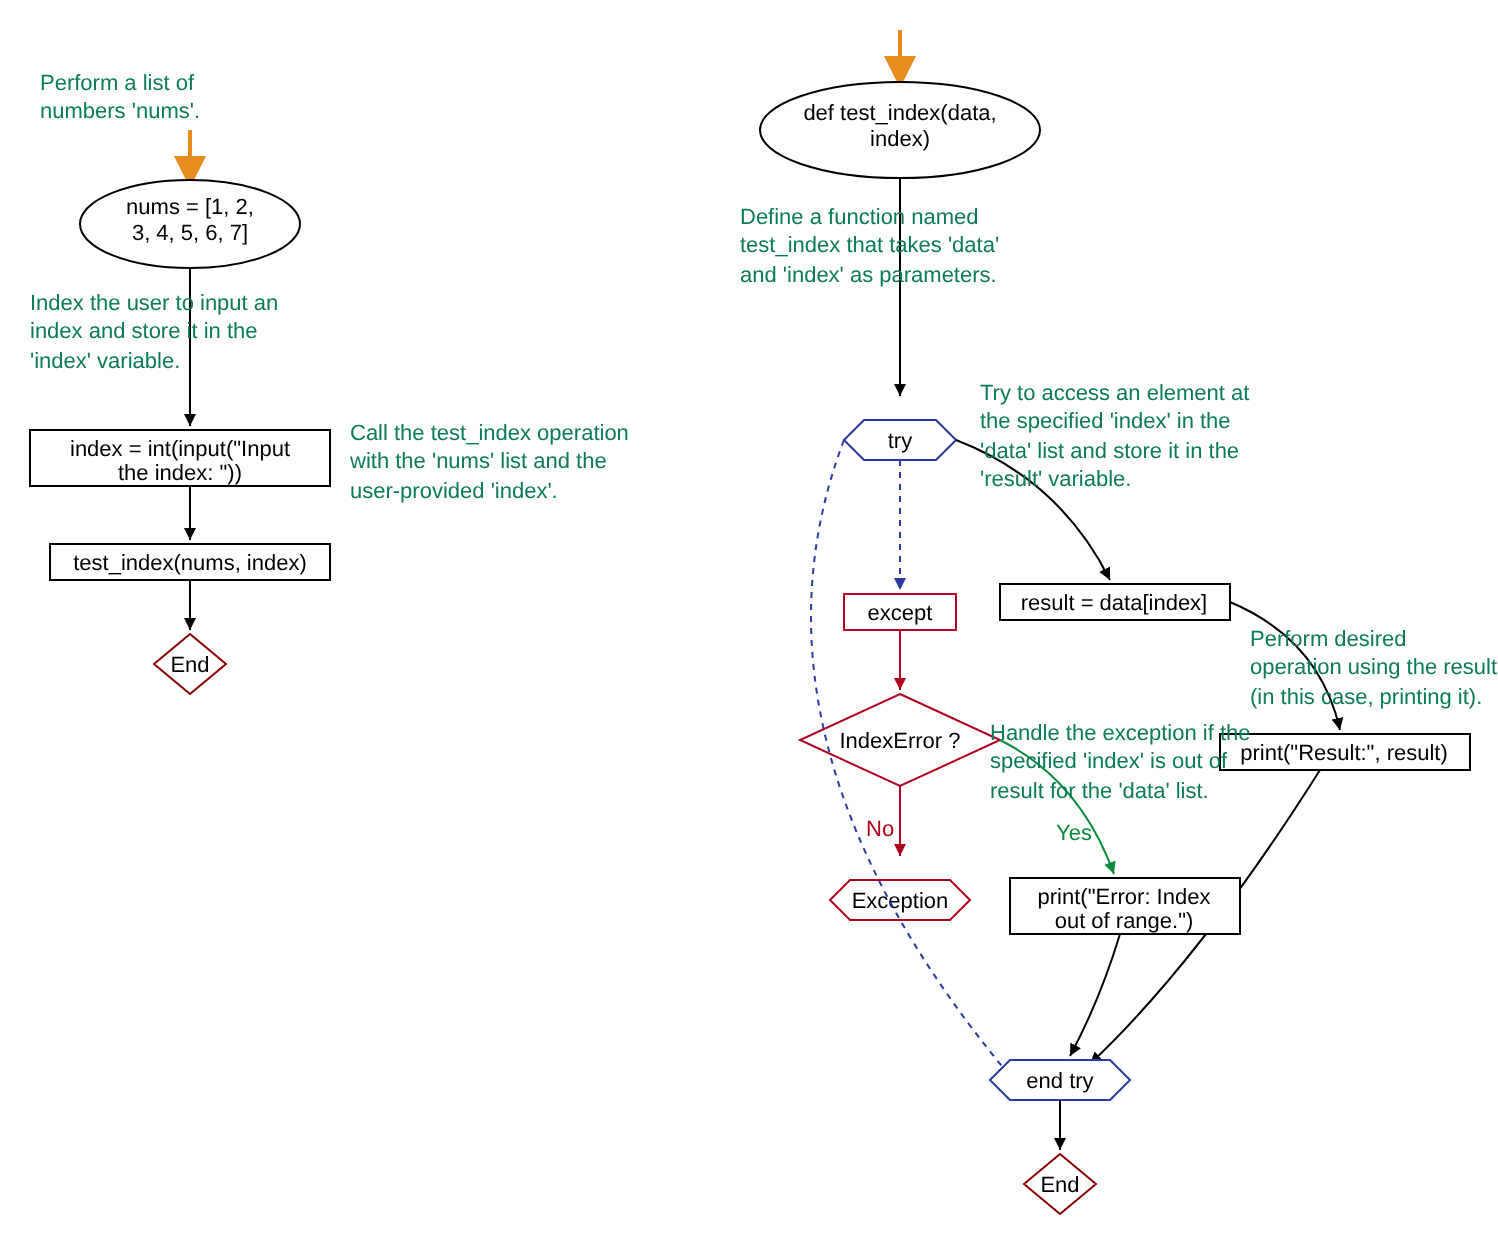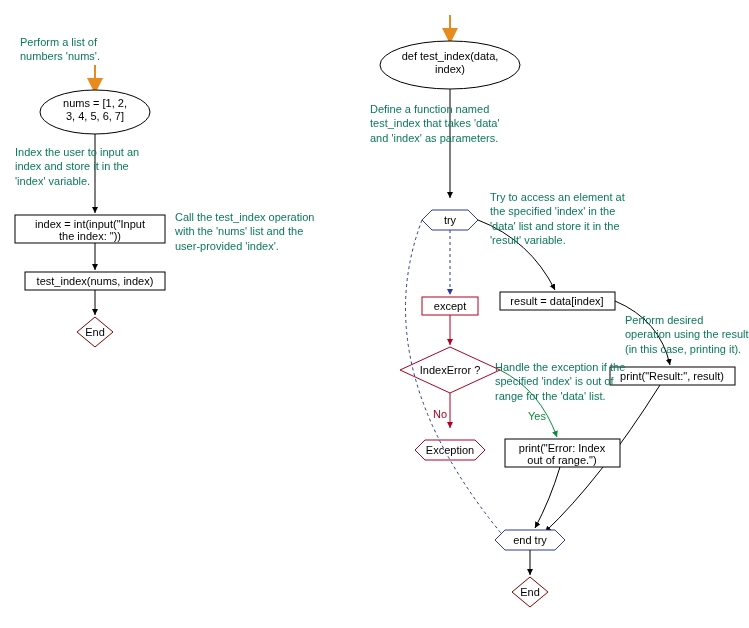--- a/index.html
+++ b/index.html
@@ -139,13 +139,13 @@
   <text x="530" y="596" text-anchor="middle" class="node-text" fill="#8b0000">End</text>
 </svg>
 
 <div class="annotation" style="left:20px; top:35px; width:110px;">Perform a list of numbers 'nums'.</div>
 <div class="annotation" style="left:15px; top:145px; width:140px;">Index the user to input an index and store it in the 'index' variable.</div>
 <div class="annotation" style="left:175px; top:210px; width:145px;">Call the test_index operation with the 'nums' list and the user-provided 'index'.</div>
 
 <div class="annotation" style="left:370px; top:102px; width:130px;">Define a function named test_index that takes 'data' and 'index' as parameters.</div>
 <div class="annotation" style="left:490px; top:190px; width:140px;">Try to access an element at the specified 'index' in the 'data' list and store it in the 'result' variable.</div>
 <div class="annotation" style="left:625px; top:290px; width:125px;margin-top:23px;">Perform desired operation using the result (in this case, printing it).</div>
-<div class="annotation" style="left:495px; top:360px; width:140px;">Handle the exception if the specified 'index' is out of range for the 'data' list.</div>
+<div class="annotation" style="left:495px; top:360px; width:140px;">Handle the exception if the specified 'index' is out of result for the 'data' list.</div>
 
 </body></html>

